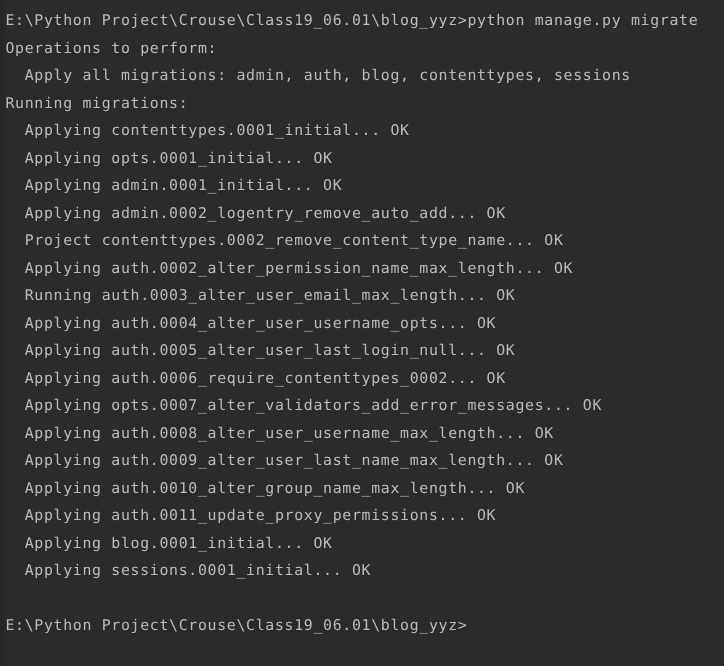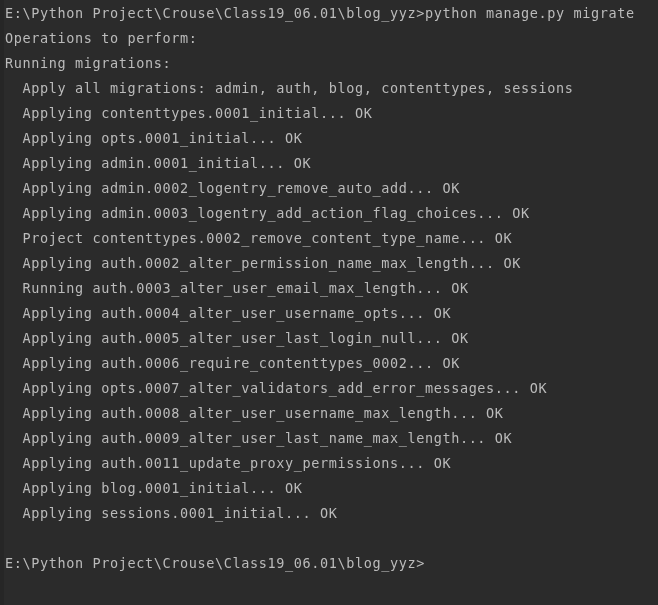--- a/index.html
+++ b/index.html
@@ -29,21 +29,21 @@
     top: 0;
     width: 4px;
     height: 605px;
     background: #262626;
   }
   #output {
     position: absolute;
     left: 0;
     top: 0;
     width: 588px;
-    padding: 1px 0 0 5px;
+    padding: 7px 0 0 5px;
     box-sizing: border-box;
   }
   .line {
     display: block;
     height: 25px;
     line-height: 25px;
     font-size: 13.5px;
     letter-spacing: 0.62px;
     color: #bbbbbb;
     white-space: pre;
@@ -54,35 +54,35 @@
   }
 </style>
 </head>
 <body>
 
 <div id="terminal" style="background: rgb(43, 43, 43);">
   <div id="gutter" style="background: rgb(38, 38, 38);"></div>
   <div id="output" style="color: rgb(187, 187, 187);">
       <span class="line">E:\Python Project\Crouse\Class19_06.01\blog_yyz&gt;python manage.py migrate</span>
       <span class="line">Operations to perform:</span>
+      <span class="line">  Apply all migrations: admin, auth, blog, contenttypes, sessions</span>
       <span class="line">Running migrations:</span>
-      <span class="line">  Apply all migrations: admin, auth, blog, contenttypes, sessions</span>
       <span class="line">  Applying contenttypes.0001_initial... OK</span>
       <span class="line">  Applying opts.0001_initial... OK</span>
       <span class="line">  Applying admin.0001_initial... OK</span>
       <span class="line">  Applying admin.0002_logentry_remove_auto_add... OK</span>
-      <span class="line">  Applying admin.0003_logentry_add_action_flag_choices... OK</span>
       <span class="line">  Project contenttypes.0002_remove_content_type_name... OK</span>
       <span class="line">  Applying auth.0002_alter_permission_name_max_length... OK</span>
       <span class="line">  Running auth.0003_alter_user_email_max_length... OK</span>
       <span class="line">  Applying auth.0004_alter_user_username_opts... OK</span>
       <span class="line">  Applying auth.0005_alter_user_last_login_null... OK</span>
       <span class="line">  Applying auth.0006_require_contenttypes_0002... OK</span>
       <span class="line">  Applying opts.0007_alter_validators_add_error_messages... OK</span>
       <span class="line">  Applying auth.0008_alter_user_username_max_length... OK</span>
       <span class="line">  Applying auth.0009_alter_user_last_name_max_length... OK</span>
+      <span class="line">  Applying auth.0010_alter_group_name_max_length... OK</span>
       <span class="line">  Applying auth.0011_update_proxy_permissions... OK</span>
       <span class="line">  Applying blog.0001_initial... OK</span>
       <span class="line">  Applying sessions.0001_initial... OK</span>
       <span class="line blank"></span>
       <span class="line">E:\Python Project\Crouse\Class19_06.01\blog_yyz&gt;</span>
     </div>
 </div>
 
 </body></html>

